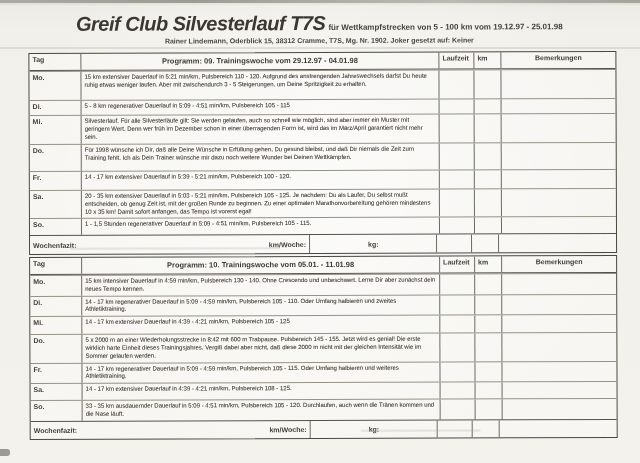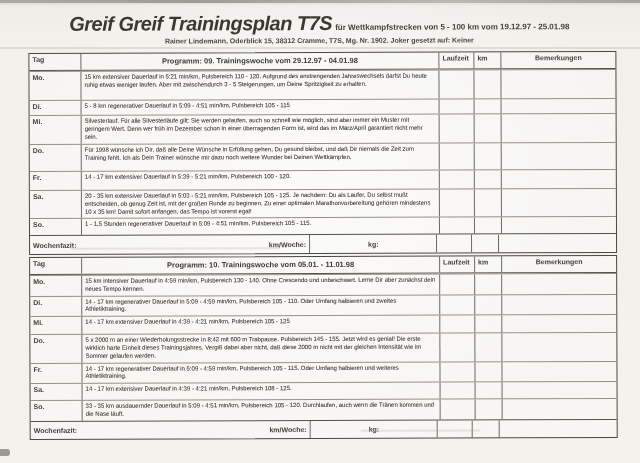--- a/index.html
+++ b/index.html
@@ -46,21 +46,21 @@
 <body>
 
 <div class="scan-top-edge"></div>
 <div class="scan-shadow-line"></div>
 <div class="scan-corner-mark"></div>
 
 <div class="sheet">
 
   <div class="doc-header">
     <div class="doc-title-line">
-      <span class="doc-title">Greif Greif Trainingsplan T7S</span><span class="doc-title-suffix">für Wettkampfstrecken von 5 - 100 km vom 19.12.97 - 25.01.98</span>
+      <span class="doc-title">Greif Club Silvesterlauf T7S</span><span class="doc-title-suffix">für Wettkampfstrecken von 5 - 100 km vom 19.12.97 - 25.01.98</span>
     </div>
     <div class="doc-subtitle">Rainer Lindemann, Oderblick 15, 38312 Cramme, T7S, Mg. Nr. 1902. Joker gesetzt auf: Keiner</div>
   </div>
 
   <div class="ttable t1">
     <div class="trow thead h16">
       <div class="cell c-day head-label">Tag</div>
       <div class="cell c-text head-program">Programm: 09. Trainingswoche vom 29.12.97 - 04.01.98</div>
       <div class="cell c-lauf head-label">Laufzeit</div>
       <div class="cell c-km head-label">km</div>

